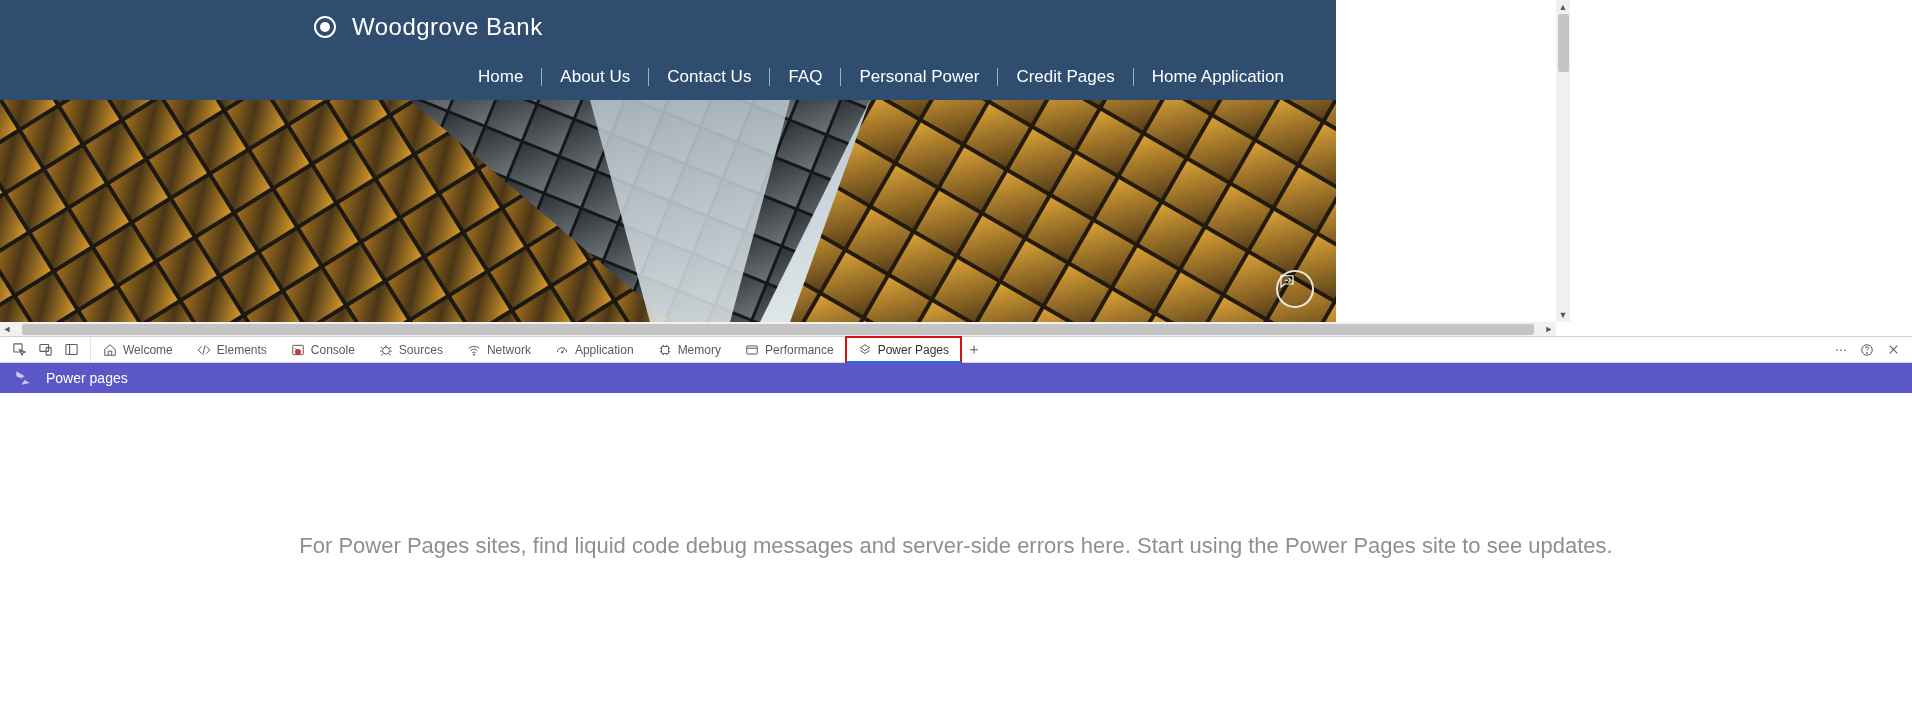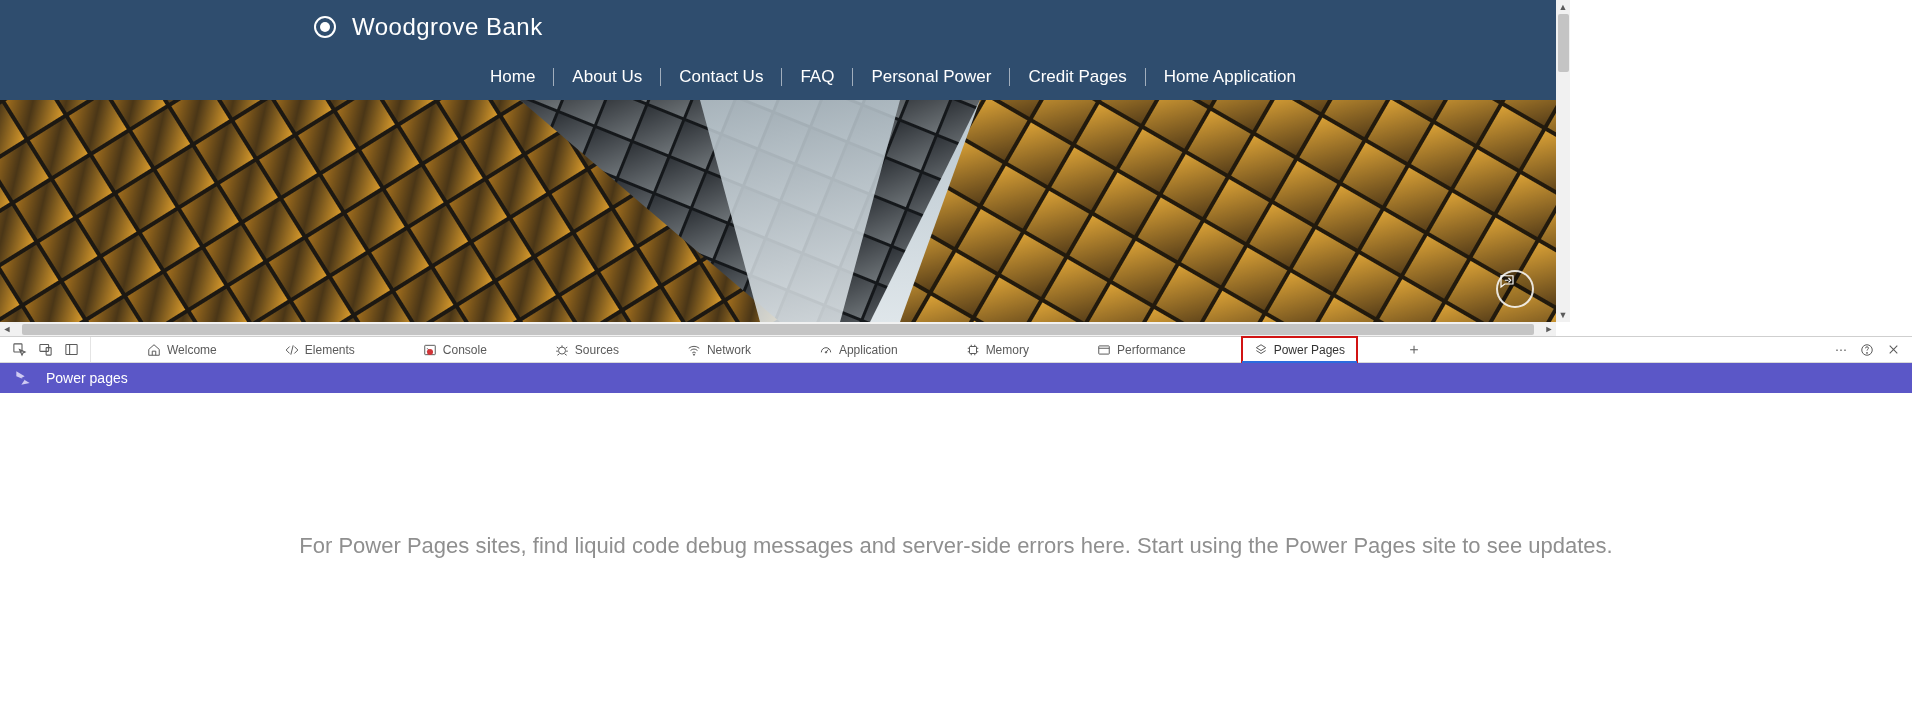--- a/index.html
+++ b/index.html
@@ -1,49 +1,49 @@
 <!DOCTYPE html>
 <html><head>
 <meta charset="utf-8">
 <style>
   * { margin: 0; padding: 0; box-sizing: border-box; }
   html, body { width: 1912px; height: 726px; font-family: "Segoe UI", Arial, sans-serif; overflow: hidden; background: #fff; }
 
   
-  .page-area { position: relative; width: 1556px; height: 322px; overflow: hidden; }
+  .page-area { position: relative; width: 1336px; height: 322px; overflow: hidden; }
 
   .content-wrap { position:absolute; left:0; top:0; width:1570px; height:336px; }
   .scroll-x-outer { position:absolute; left:0; top:322px; width:1556px; height:14px; background:#f1f1f1; display:flex; align-items:center;}
   .scroll-x-outer .arrow { width:14px; height:14px; font-size:9px; color:#5a5a5a; display:flex; align-items:center; justify-content:center; cursor:pointer;}
   .scroll-x-outer .track { flex:1; height:14px; position:relative; }
   .scroll-x-outer .track .thumb { position:absolute; left:8px; right:8px; top:1.5px; height:11px; background:#c4c4c4; border-radius:2px;}
   .scroll-y-outer { position:absolute; right:0; top:0; width:14px; height:322px; background:#f1f1f1;}
   .scroll-y-outer .arrow { width:14px; height:14px; font-size:9px; color:#5a5a5a; display:flex; align-items:center; justify-content:center; cursor:pointer;}
   .scroll-y-outer .track { position:absolute; top:14px; bottom:14px; left:0; right:0;}
   .scroll-y-outer .track .thumb { position:absolute; top:0; left:1.5px; width:11px; height:58px; background:#c4c4c4; border-radius:2px;}
   .scroll-y-outer .arrow.bottom { position:absolute; bottom:0; left:0;}
 
   .site-header { background: #2f4d6e; color: #fff; height: 100px; }
   .brand-row { display: flex; align-items: center; height: 54px; padding-left: 314px; gap: 16px; }
   .brand-logo { width: 22px; height: 22px; border: 2.5px solid #fff; border-radius: 50%; display:flex; align-items:center; justify-content:center;}
   .brand-logo::after { content:""; width:10px; height:10px; background:#fff; border-radius:50%;}
   .brand-name { font-size: 24px; font-weight: 400; letter-spacing: .5px; }
-  .nav-row { display: flex; align-items: center; height: 46px; padding-left: 460px; gap: 0; font-size: 17px; margin-left: 12px; }
+  .nav-row { display: flex; align-items: center; height: 46px; padding-left: 460px; gap: 0; font-size: 17px; }
   .nav-row a { color: #fff; text-decoration: none; padding: 0 18px; line-height: 18px; border-right: 1px solid rgba(255,255,255,.55); cursor:pointer;}
   .nav-row a:last-child { border-right: none; }
 
   .hero { position: relative; height: 222px; overflow: hidden; }
   .hero svg { position:absolute; inset:0; width:100%; height:100%; }
 
   .chat-fab { position:absolute; right:22px; bottom:14px; width:38px; height:38px; border-radius:50%; border:2px solid rgba(255,255,255,.85); display:flex; align-items:center; justify-content:center; background:rgba(0,0,0,.2); cursor:pointer;}
   .chat-fab svg { width:18px; height:18px; }
 
   
   .devtools { position:absolute; left:0; top:336px; right:0; bottom:0; display:flex; flex-direction:column; border-top:1px solid #cfcfcf; background:#fff;}
-  .dt-tabs { height:26px; display:flex; align-items:stretch; font-size:12px; color:#5a5a5a; border-bottom:1px solid #d9d9d9; background:#fff; user-select:none;gap:44px;}
+  .dt-tabs { height:26px; display:flex; align-items:stretch; font-size:12px; color:#5a5a5a; border-bottom:1px solid #d9d9d9; background:#fff; user-select:none;}
   .dt-left-icons { display:flex; align-items:center; padding:0 6px; gap:0; border-right:1px solid #e4e4e4;}
   .dt-left-icons .ic { width:26px; height:26px; display:flex; align-items:center; justify-content:center; cursor:pointer; color:#5a5a5a;}
   .dt-tab { display:flex; align-items:center; gap:6px; padding:0 12px; cursor:pointer; position:relative; white-space: nowrap;}
   .dt-tab .tic { width:14px; height:14px; display:flex; align-items:center; justify-content:center; color:#5a5a5a;}
   .dt-tab.active { color:#333; }
   .dt-tab.highlight { outline:2px solid #d11313; outline-offset:-1px; }
   .dt-tab.highlight::after { content:""; position:absolute; left:0; right:0; bottom:-1px; height:2px; background:#2b6cde;}
   .dt-add { width:26px; display:flex; align-items:center; justify-content:center; color:#5a5a5a; cursor:pointer; font-size:15px;}
   .dt-right { margin-left:auto; display:flex; align-items:center; padding-right:6px;}
   .dt-right .ic { width:26px; height:26px; display:flex; align-items:center; justify-content:center; cursor:pointer; color:#5a5a5a;}

